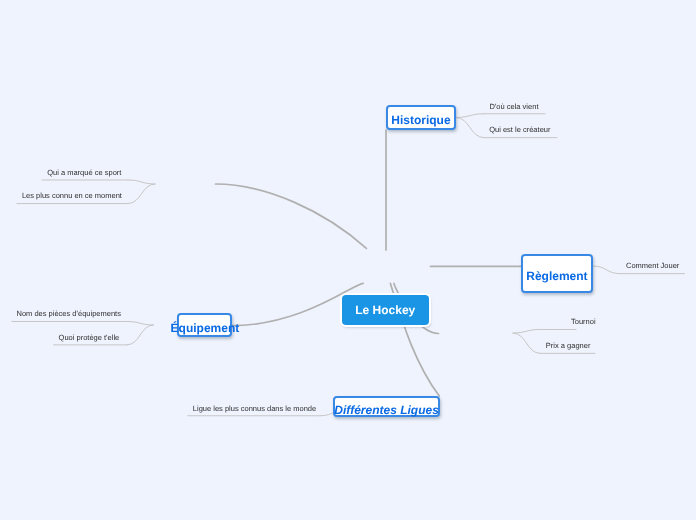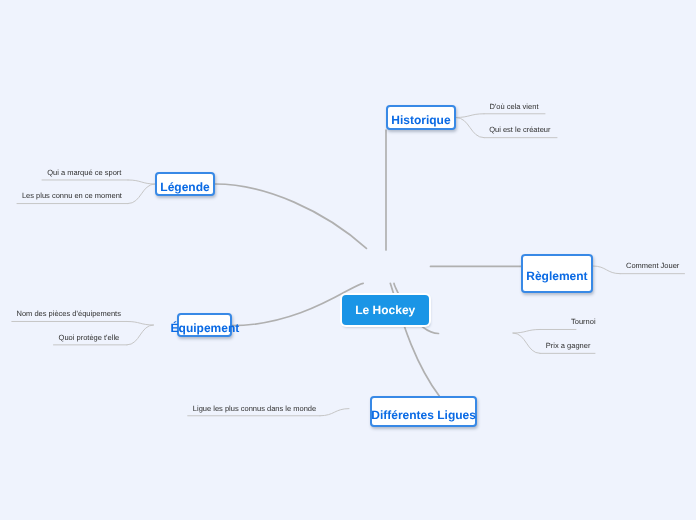--- a/index.html
+++ b/index.html
@@ -108,28 +108,25 @@
     <div class="leaf-label" style="left: 21.9px; top: 191.3px; color: rgb(47, 47, 47);">Les plus connu en ce moment</div>
     <div class="leaf-label" style="left: 626px; top: 261.4px; color: rgb(47, 47, 47);">Comment Jouer</div>
     <div class="leaf-label" style="left: 16.5px; top: 309.2px; color: rgb(47, 47, 47);">Nom des pièces d'équipements</div>
     <div class="leaf-label" style="left: 58.6px; top: 332.6px; color: rgb(47, 47, 47);">Quoi protège t'elle</div>
     <div class="leaf-label" style="left: 571px; top: 317.2px; color: rgb(47, 47, 47);">Tournoi</div>
     <div class="leaf-label" style="left: 545.8px; top: 341.1px; color: rgb(47, 47, 47);">Prix a gagner</div>
     <div class="leaf-label" style="left: 192.8px; top: 403.5px; color: rgb(47, 47, 47);">Ligue les plus connus dans le monde</div>
     <div class="node node-branch" style="left: 385.8px; top: 104.9px; width: 70.2px; height: 25.2px; background: rgb(255, 255, 255); color: rgb(10, 106, 228); border-color: rgb(56, 137, 230);">
       <span>Historique</span>
     </div>
-    <div class="node node-branch" style="left: 154.9px; top: 171.9px; width: 60.3px; height: 24.2px; background: rgb(255, 255, 255); color: rgb(10, 106, 228); border-color: rgb(56, 137, 230);">
-      <span>Légende</span>
-    </div>
     <div class="node node-branch" style="left: 520.9px; top: 254.1px; width: 72.1px; height: 39px; background: rgb(255, 255, 255); color: rgb(10, 106, 228); border-color: rgb(56, 137, 230);">
       <span>Règlement</span>
     </div>
     <div class="node node-branch" style="left: 153.4px; top: 313.1px; width: 55px; height: 23.9px; background: rgb(255, 255, 255); color: rgb(10, 106, 228); border-color: rgb(56, 137, 230); margin-left: 24px;">
       <span>Équipement</span>
     </div>
-    <div class="node node-branch" style="left: 370px; top: 396.4px; width: 107.2px; height: 31px; background: rgb(255, 255, 255); color: rgb(10, 106, 228); border-color: rgb(56, 137, 230);">
+    <div class="node node-branch" style="left: 333px; top: 396.4px; width: 107.2px; height: 21px; background: rgb(255, 255, 255); color: rgb(10, 106, 228); border-color: rgb(56, 137, 230); font-style: italic;">
       <span>Différentes Ligues</span>
     </div>
     <div class="node node-root" style="left: 342px; top: 250.5px; width: 86.5px; height: 30.5px; background: rgb(26, 149, 230); color: rgb(255, 255, 255);">
       <span>Le Hockey</span>
     </div>
   </div>
 
 </body></html>

